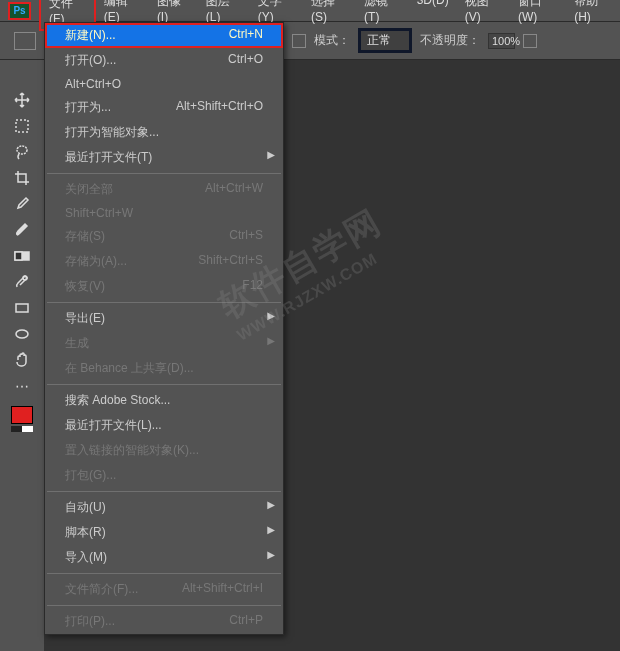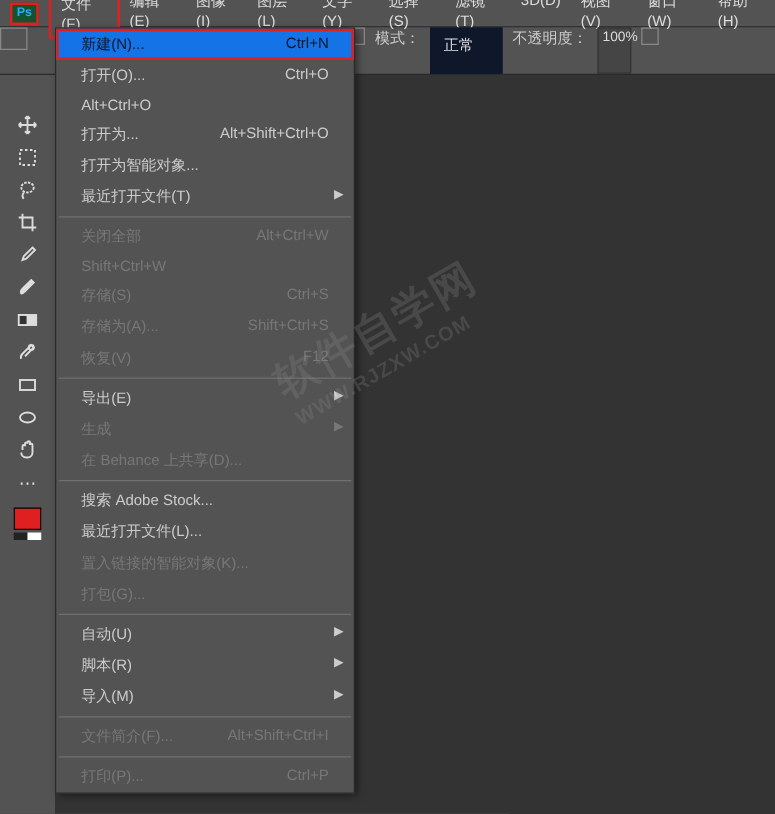--- a/index.html
+++ b/index.html
@@ -3,39 +3,39 @@
 <meta charset="utf-8">
 <style>
 * { margin: 0; padding: 0; box-sizing: border-box; font-family: "Microsoft YaHei", sans-serif; }
 body { background: #535353; width: 620px; height: 651px; overflow: hidden; position: relative; }
 
 .menubar { background: #535353; height: 22px; display: flex; align-items: center; padding-left: 8px; border-bottom: 1px solid #2a2a2a; }
 .ps-logo { width: 24px; height: 18px; background: #14532d; color: #31a8ff; font-size: 10px; font-weight: bold; display: flex; align-items: center; justify-content: center; margin-right: 8px; border: 2px solid #e02020; }
 .menu-item { color: #ddd; font-size: 12px; padding: 3px 8px; cursor: pointer; }
 .menu-item.active { background: #535353; border: 2px solid #e02020; }
 
-.toolbar { background: #535353; height: 38px; border-bottom: 1px solid #2a2a2a; display: flex; gap: 8px; }
+.toolbar { background: #535353; height: 38px; border-bottom: 1px solid #2a2a2a; display: flex; align-items: center; padding-left: 14px; gap: 8px; }
 .tool-sq { width: 22px; height: 18px; border: 1px solid #888; }
 .tool-label { color: #ccc; font-size: 12px; }
-.tool-select { background: #0f172a; color: #ddd; border: 5px solid #0f172a; font-size: 12px; padding: 1px 18px 1px 6px; }
+.tool-select { background: #404040; color: #ddd; border: 3px solid #0f172a; font-size: 12px; padding: 1px 18px 1px 6px; }
 .tool-input { background: #454545; color: #ddd; border: 1px solid #333; font-size: 11px; width: 27px; padding: 1px 3px; }
 .tool-chk { width: 14px; height: 14px; border: 1px solid #888; }
 
 .canvas-area { position: absolute; top: 60px; left: 44px; right: 0; bottom: 0; background: #333; }
 .left-tools { position: absolute; top: 60px; left: 0; width: 44px; background: #535353; bottom: 0; display: flex; flex-direction: column; align-items: center; padding-top: 28px; gap: 0; }
 .tool-icon { width: 24px; height: 24px; color: #ddd; display: flex; align-items: center; justify-content: center; font-size: 14px; margin-bottom: 2px; }
 .tool-icon svg { width: 16px; height: 16px; stroke: #ddd; fill: none; stroke-width: 1.5; }
 .swatch-fg { width: 22px; height: 18px; background: #e02020; border: 1px solid #000; margin-top: 6px; }
 .swatch-bg { width: 22px; height: 6px; display:flex; margin-top:2px;}
 .swatch-bg span{flex:1;}
 
 .dropdown { position: absolute; top: 22px; left: 44px; width: 240px; background: #535353; border: 1px solid #2a2a2a; box-shadow: 2px 2px 6px rgba(0,0,0,0.5); }
 .dd-item { display: flex; justify-content: space-between; color: #ccc; font-size: 12px; padding: 4px 20px 4px 20px; cursor: pointer; position: relative; }
 .dd-item.disabled { color: #777; }
-.dd-item.highlight { background: #1473e6; color: #0f172a; border: 2px solid #e02020; padding: 2px 18px; }
+.dd-item.highlight { background: #1473e6; color: #fef9c3; border: 2px solid #e02020; padding: 2px 18px; }
 .dd-sep { height: 1px; background: #707070; margin: 3px 2px; }
 .dd-arrow { position: absolute; right: 8px; font-size: 10px; }
 
 .watermark { position: absolute; top: 240px; left: 215px; color: rgba(140,140,140,0.25); font-size: 34px; font-weight: bold; transform: rotate(-30deg); pointer-events: none; letter-spacing: 2px; }
 .watermark small { font-size: 16px; display: block; letter-spacing: 1px; }
 </style>
 </head>
 <body>
 
 <div class="menubar">

